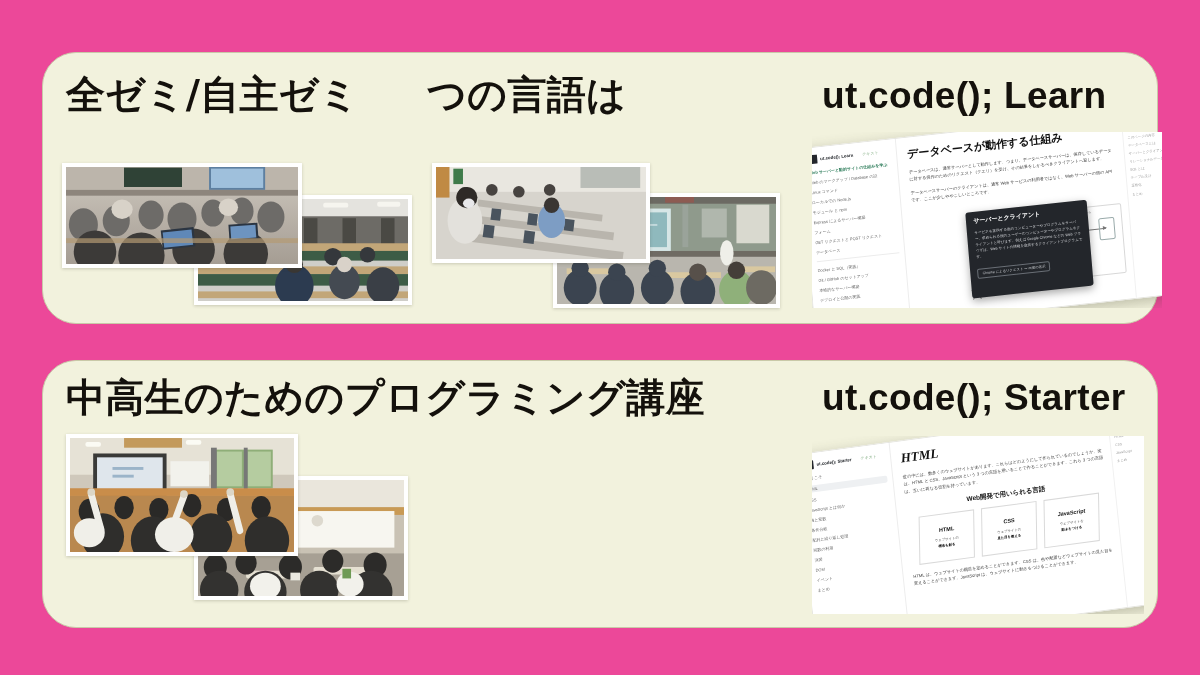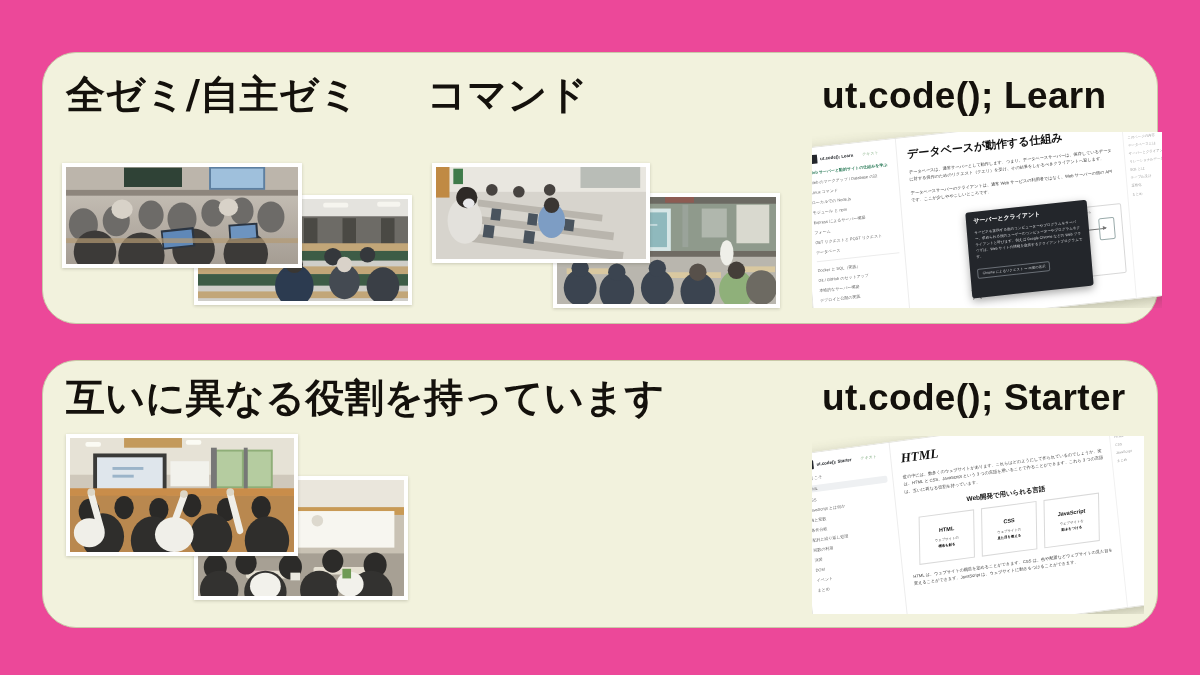--- a/index.html
+++ b/index.html
@@ -143,21 +143,21 @@
   .fig{position:absolute;left:27%;bottom:8%;width:14px;height:22px;z-index:3;opacity:.75;}
 </style>
 </head>
 <body>
 
 <div class="slide">
 
   <div class="section" id="section-activities"></div>
 
   <div class="heading jp" id="h-zemi">全ゼミ/自主ゼミ</div>
-  <div class="heading jp" id="h-shinkan">コマンド</div>
+  <div class="heading jp" id="h-shinkan">つの言語は</div>
   <div class="heading en" id="h-learn">ut.code(); Learn</div>
 
   <div class="collage" id="c1">
     <div class="photo p-a">
       <div class="inner">
         <svg width="100%" height="100%" viewBox="0 0 240 105" preserveAspectRatio="xMidYMid slice">
           <defs>
             <linearGradient id="g1w" x1="0" y1="0" x2="0" y2="1">
               <stop offset="0" stop-color="#cfc9c0"></stop>
                 <stop offset="1" stop-color="#a49c92"></stop>
@@ -305,21 +305,21 @@
           <ellipse cx="186" cy="78" rx="9" ry="9" fill="#443e39"></ellipse>
           <ellipse cx="212" cy="96" rx="16" ry="18" fill="#6d6a62"></ellipse>
           <ellipse cx="176" cy="60" rx="7" ry="13" fill="#efefe9"></ellipse>
         </svg>
       </div>
     </div>
   </div>
 
   <div class="section" id="section-outreach"></div>
 
-  <div class="heading jp" id="h-chuko">互いに異なる役割を持っています</div>
+  <div class="heading jp" id="h-chuko">中高生のためのプログラミング講座</div>
   <div class="heading en" id="h-starter">ut.code(); Starter</div>
 
   <div class="collage" id="c3">
     <div class="photo p-a">
       <div class="inner">
         <svg width="100%" height="100%" viewBox="0 0 232 122" preserveAspectRatio="xMidYMid slice">
           <rect width="232" height="122" fill="#cfc8bb"></rect>
           <rect x="0" y="0" width="232" height="40" fill="#e6e2d6"></rect>
           <rect x="56" y="2" width="60" height="10" fill="#c39a5c"></rect>
           <rect x="16" y="6" width="16" height="5" rx="2" fill="#fbfbf4"></rect>

